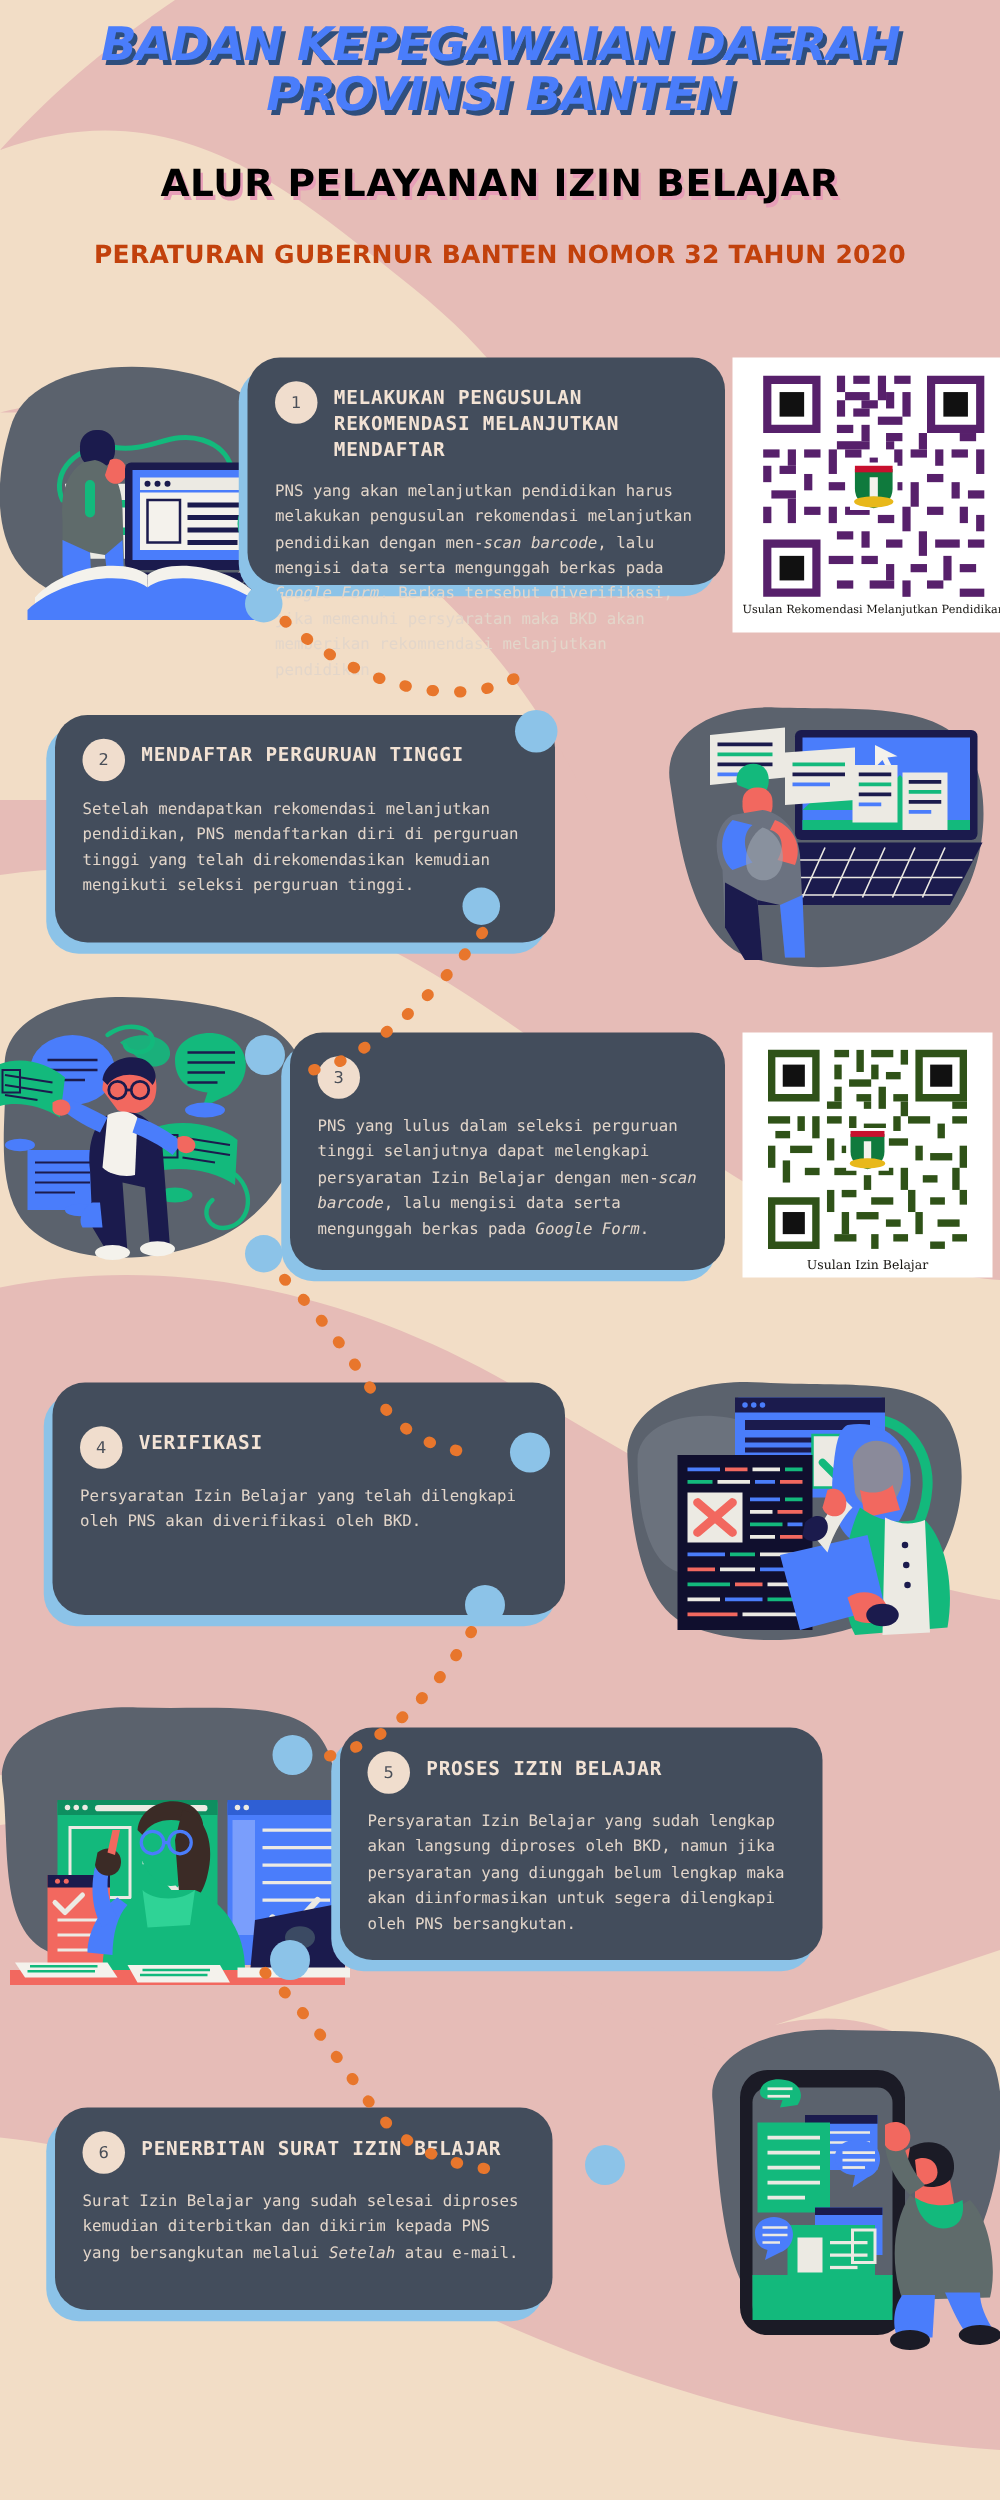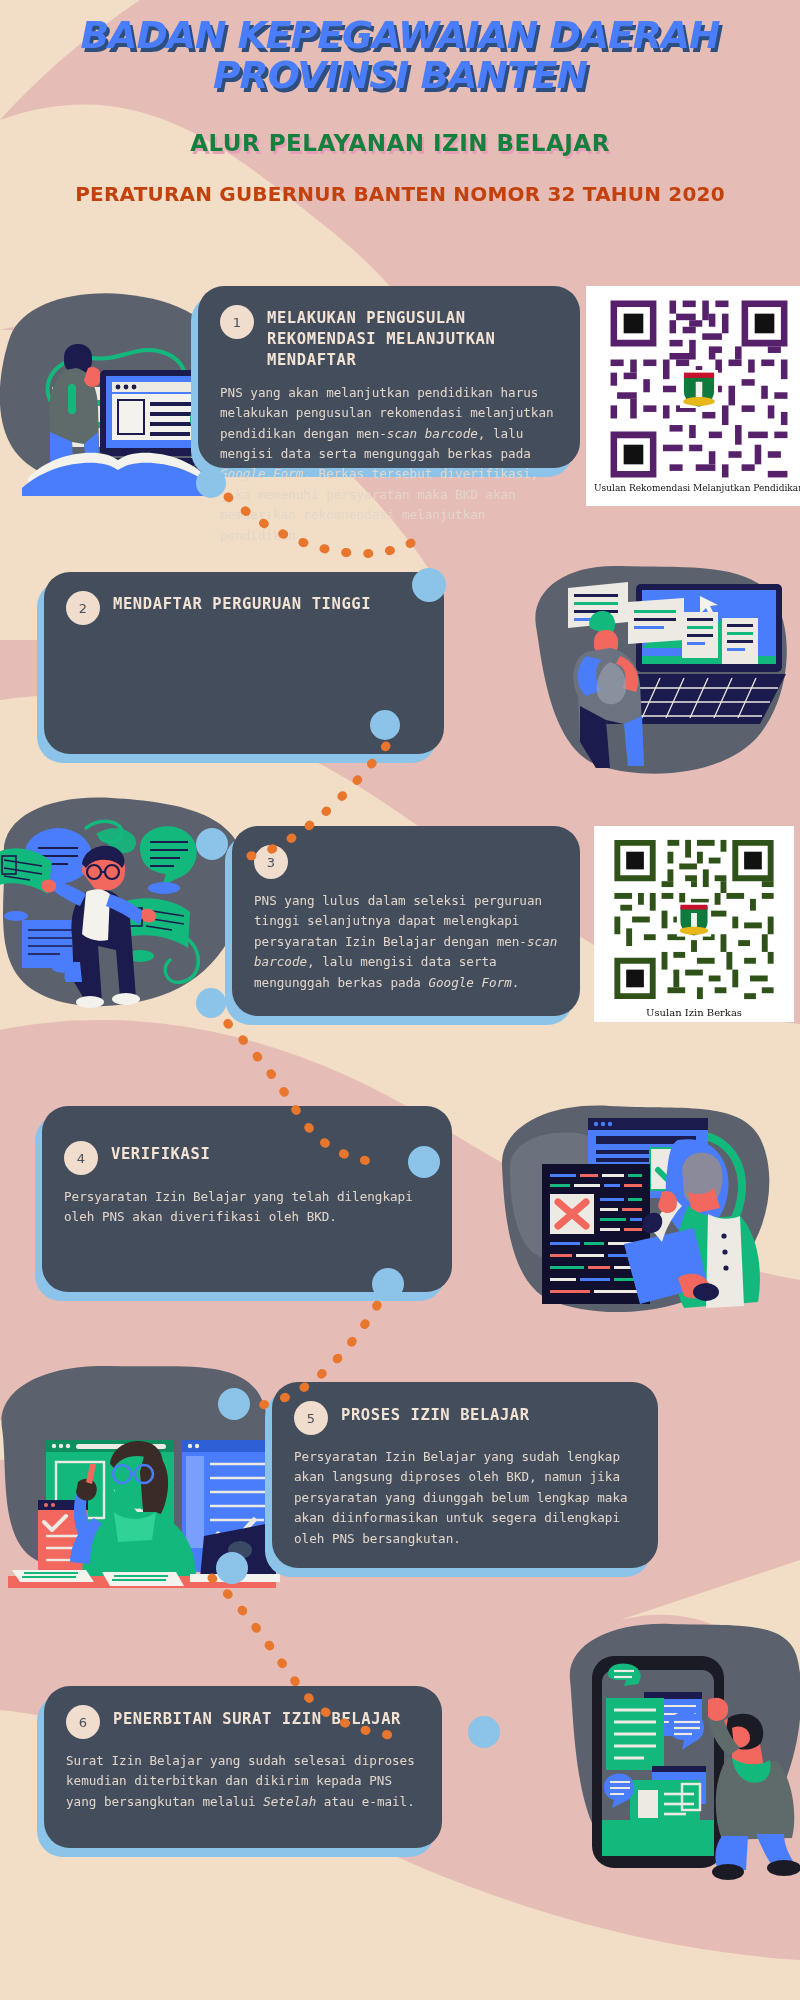--- a/index.html
+++ b/index.html
@@ -21,22 +21,22 @@
     font-family:"DejaVu Sans", sans-serif;
     font-weight:bold; font-style:italic;
     font-size:37px; line-height:1.08;
     letter-spacing:-1px;
     color:#4a7dfb;
     text-shadow:3px 4px 0 #2e4e7d;
     padding-top:16px;
     transform:scaleX(1.02);
   }
   .flow-title {
-    font-weight:bold; font-size:23px; letter-spacing:0.5px;
-    color:#15803d;
+    font-weight:bold; font-size:30px; letter-spacing:0.5px;
+    color:#000000;
     text-shadow:2px 3px 0 #e79fb8;
     margin-top:34px;
   }
   .reg-title {
     font-weight:bold; font-size:20px; letter-spacing:0.2px;
     color:#c2410c; margin-top:26px;
   }
 
   
   .card {
@@ -320,20 +320,21 @@
     <path d="M86,106 C100,110 106,128 100,140 C94,152 78,150 74,140 C70,128 76,112 86,106 Z" fill="#9aa2ad" opacity="0.65"></path>
   </svg>
 </div>
 
 <div class="card" style="left:44px; top:572px; width:400px; height:182px;">
   <div class="card-inner">
     <div class="step-head">
       <div class="step-num">2</div>
       <div class="step-title">MENDAFTAR PERGURUAN TINGGI</div>
     </div>
+    <div class="step-body">Setelah mendapatkan rekomendasi melanjutkan pendidikan, PNS mendaftarkan diri di perguruan tinggi yang telah direkomendasikan kemudian mengikuti seleksi perguruan tinggi.</div>
   </div>
 </div>
 
 <div class="illu" style="left:-10px; top:790px;">
   <svg width="270" height="235" viewBox="0 0 270 235">
     <path d="M14,66 C10,26 60,4 122,8 C190,12 246,24 254,72 C262,124 232,186 170,206
              C108,226 44,216 24,180 C6,148 16,98 14,66 Z" fill="#5b626d"></path>
     <path d="M46,66 C62,46 96,48 100,66 C104,82 84,88 76,78" fill="none" stroke="#13b97c" stroke-width="3.5" stroke-linecap="round"></path>
     <path d="M196,148 C214,160 212,188 192,192 C176,195 170,178 180,170" fill="none" stroke="#13b97c" stroke-width="3.5" stroke-linecap="round"></path>
     <ellipse cx="68" cy="66" rx="34" ry="28" fill="#4a7dfb"></ellipse>
@@ -476,21 +477,21 @@
         <rect x="26" y="8" width="2" height="1"></rect>
     </g>
     <g transform="translate(11.6,11.6) scale(0.2)">
       <rect x="0" y="0" width="29" height="29" fill="#fff"></rect>
       <path d="M3,4 h23 v12 q0,9 -11.5,12 Q3,25 3,16 Z" fill="#0f7a3d"></path>
       <rect x="3" y="2" width="23" height="4" fill="#c8102e"></rect>
       <rect x="12" y="9" width="5" height="12" fill="#f4f2ec"></rect>
       <ellipse cx="14.5" cy="24" rx="12" ry="3.4" fill="#e8b81a"></ellipse>
     </g>
   </svg>
-  <div class="qr-caption" style="font-size:10px; padding-top:2px;">Usulan Izin Berkas</div>
+  <div class="qr-caption" style="font-size:10px; padding-top:2px;">Usulan Izin Belajar</div>
 </div>
 
 <div class="illu" style="left:492px; top:1096px;">
   <svg width="290" height="235" viewBox="0 0 290 235">
     <path d="M10,70 C8,30 58,6 118,10 C186,14 248,4 268,42 C288,82 276,150 230,186
              C186,220 104,224 58,204 C16,186 12,110 10,70 Z" fill="#5b626d"></path>
     <path d="M18,72 C18,46 52,32 90,38 C128,44 146,74 136,110 C126,148 86,170 52,162
              C22,154 18,100 18,72 Z" fill="#6b727d"></path>
     <path d="M186,42 C224,30 252,58 250,94 C248,124 232,142 216,146" fill="none" stroke="#13b97c" stroke-width="8" stroke-linecap="round"></path>
     <path d="M84,182 C112,206 168,208 196,184" fill="none" stroke="#f2685f" stroke-width="8" stroke-linecap="round"></path>

